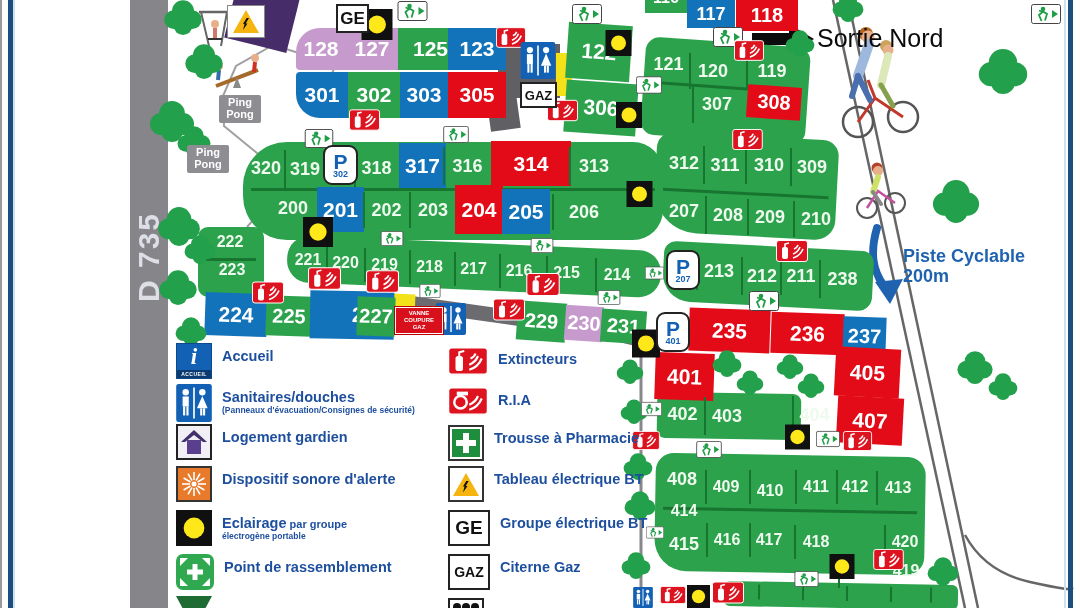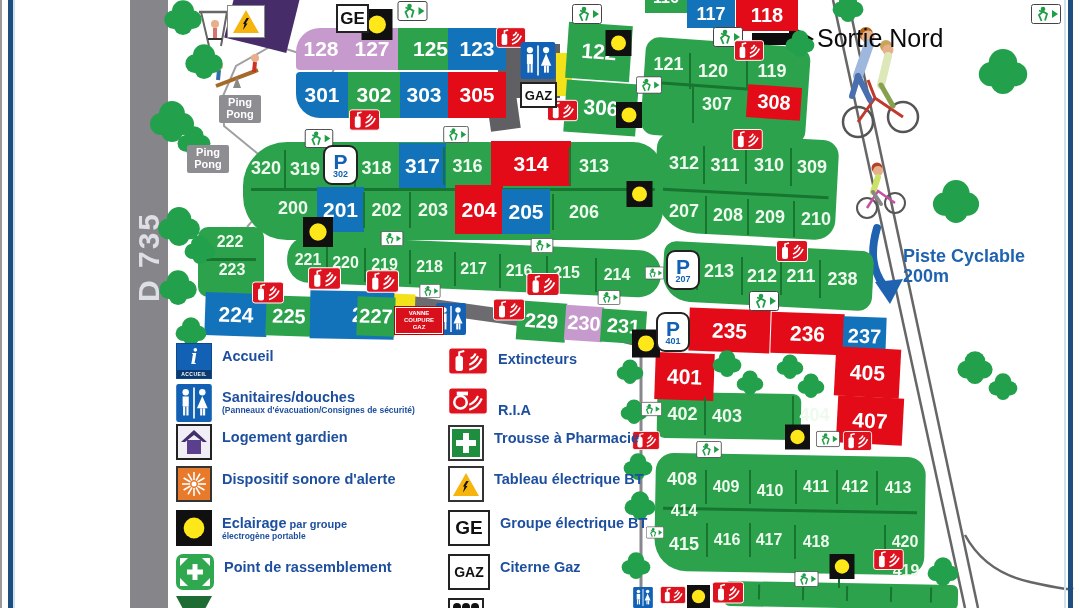--- a/index.html
+++ b/index.html
@@ -620,21 +620,21 @@
         <div class="lg-icon">
           <div class="lgbox cutgreen" style="height: 12px;"></div>
         </div>
       </div>
       <div class="lg-row" style="left: 448px; top: 346px;">
         <div class="lg-icon"><svg width="40" height="30">
             <use href="#s-ext"></use>
           </svg></div>
         <div class="lg-text">Extincteurs</div>
       </div>
-      <div class="lg-row" style="left: 448px; top: 387px; align-items: flex-end;">
+      <div class="lg-row" style="left: 448px; top: 387px;">
         <div class="lg-icon"><svg width="40" height="28" viewBox="0 0 32 22">
             <rect x="0.5" y="0.5" width="31" height="21" rx="2.5" fill="#dd1420" stroke="#fff"></rect>
             <circle cx="10" cy="12" r="5" fill="none" stroke="#fff" stroke-width="2"></circle>
             <rect x="7" y="3.5" width="9" height="3" fill="#fff"></rect>
             <path d="M17,18 Q24,16 27,9 M17,14 Q22,12 24,7" stroke="#fff" stroke-width="1.7" fill="none"></path>
           </svg></div>
         <div class="lg-text">R.I.A</div>
       </div>
       <div class="lg-row" style="left: 448px; top: 425px;">
         <div class="lg-icon">

